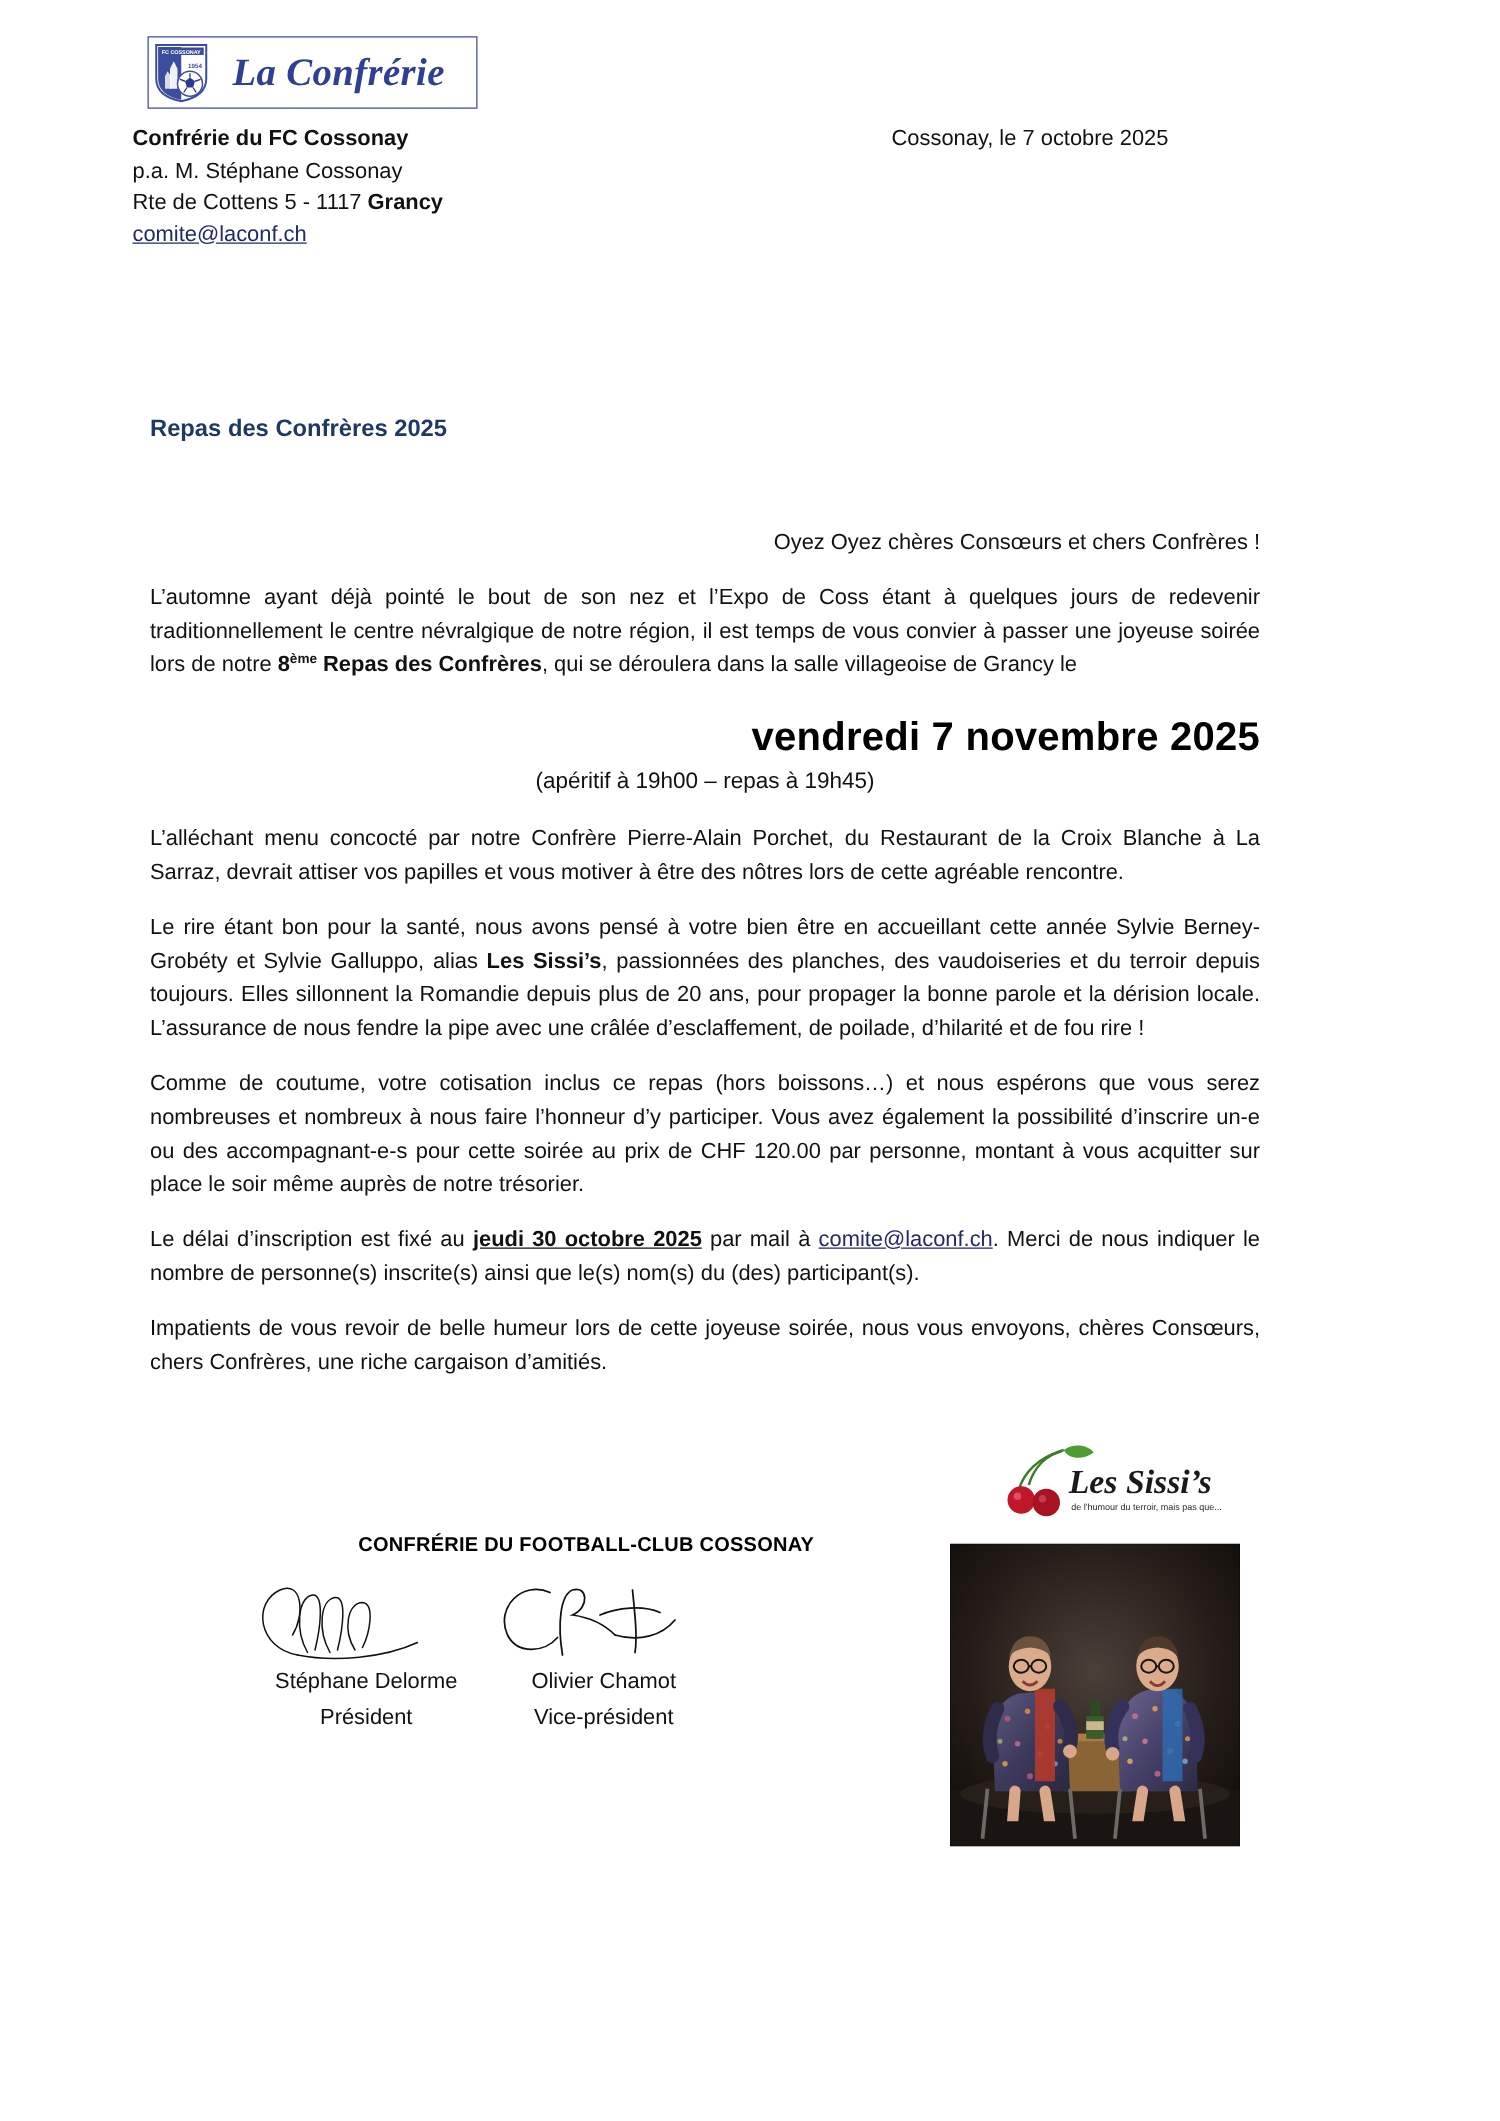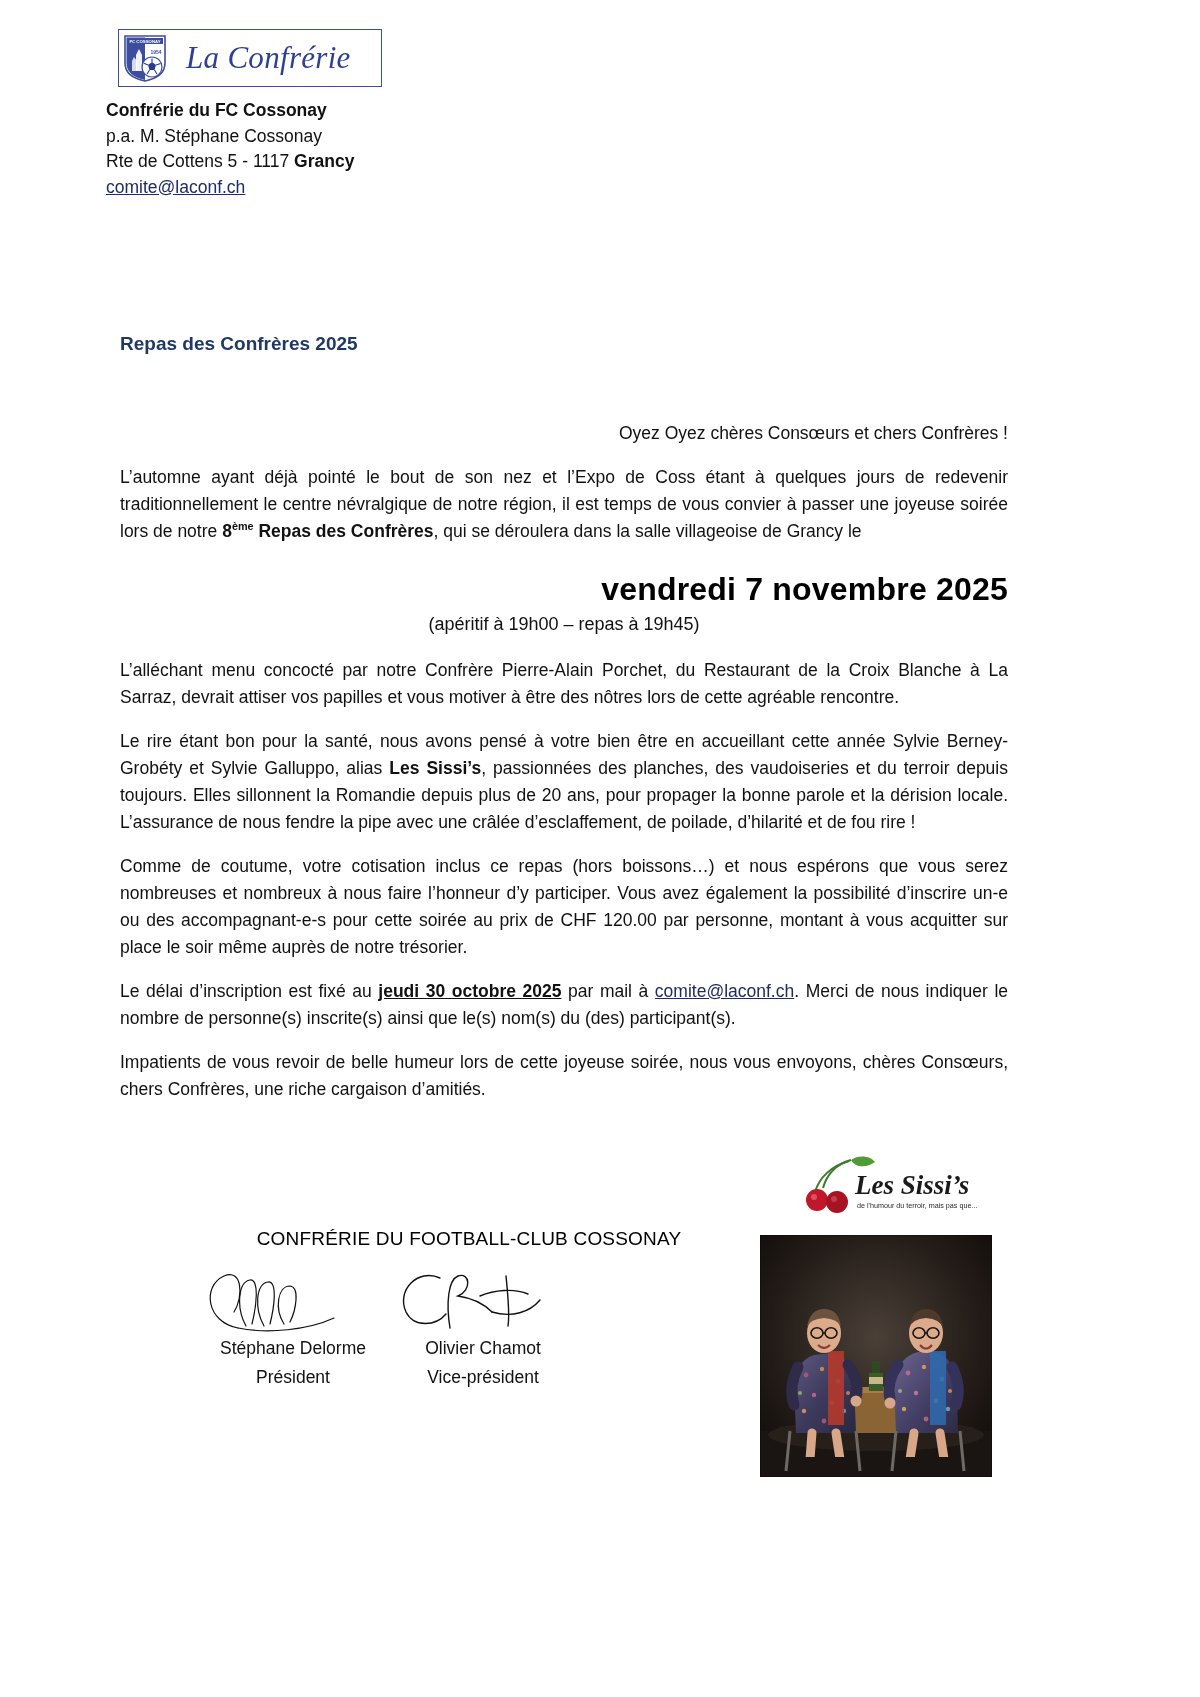--- a/index.html
+++ b/index.html
@@ -39,21 +39,21 @@
   .logo-crest {
     width: 46px;
     height: 50px;
     margin-left: 3px;
     flex: none;
     position: relative;
   }
   .logo-word {
     font-family: "Liberation Serif", serif;
     font-style: italic;
-    font-weight: normal;
+    font-weight: bold;
     font-size: 31px;
     color: #2e3f94;
     letter-spacing: 0.3px;
     margin-left: 18px;
     white-space: nowrap;
   }
 
   
   .sender {
     position: absolute;
@@ -131,22 +131,22 @@
 
   
   .sig-block {
     position: absolute;
     left: 120px;
     top: 1228px;
     width: 620px;
     text-align: center;
   }
   .sig-title {
-    font-size: 19px;
-    font-weight: normal;
+    font-size: 16px;
+    font-weight: bold;
     letter-spacing: 0.2px;
     color: #000000;
     margin-left: 78px;
   }
   .sig-row {
     margin-top: 6px;
     display: flex;
     justify-content: flex-start;
     padding-left: 78px;
   }
@@ -207,20 +207,21 @@
 
   <div class="sender">
     <div class="b">Confrérie du FC Cossonay</div>
     <div>p.a. M. Stéphane Cossonay</div>
     <div>
       <span>Rte de Cottens 5 - 1117 </span><span class="b">Grancy</span>
     </div>
     <div><a class="mail-link" href="#">comite@laconf.ch</a></div>
   </div>
 
+  <div class="date-line">Cossonay, le 7 octobre 2025</div>
 
   <div class="subject">Repas des Confrères 2025</div>
 
   <div class="body-wrap">
 
     <p class="para nojust">Oyez Oyez chères Consœurs et chers Confrères !</p>
 
     <p class="para"><span>L’automne ayant déjà pointé le bout de son nez et l’Expo de Coss étant à quelques jours de redevenir traditionnellement le centre névralgique de notre région, il est temps de vous convier à passer une joyeuse soirée lors de notre </span><span class="bold">8</span><sup class="ord">ème</sup><span class="bold"> Repas des Confrères</span><span>, qui se déroulera dans la salle villageoise de Grancy le</span></p>
 
     <div class="bigdate">vendredi 7 novembre 2025</div>

